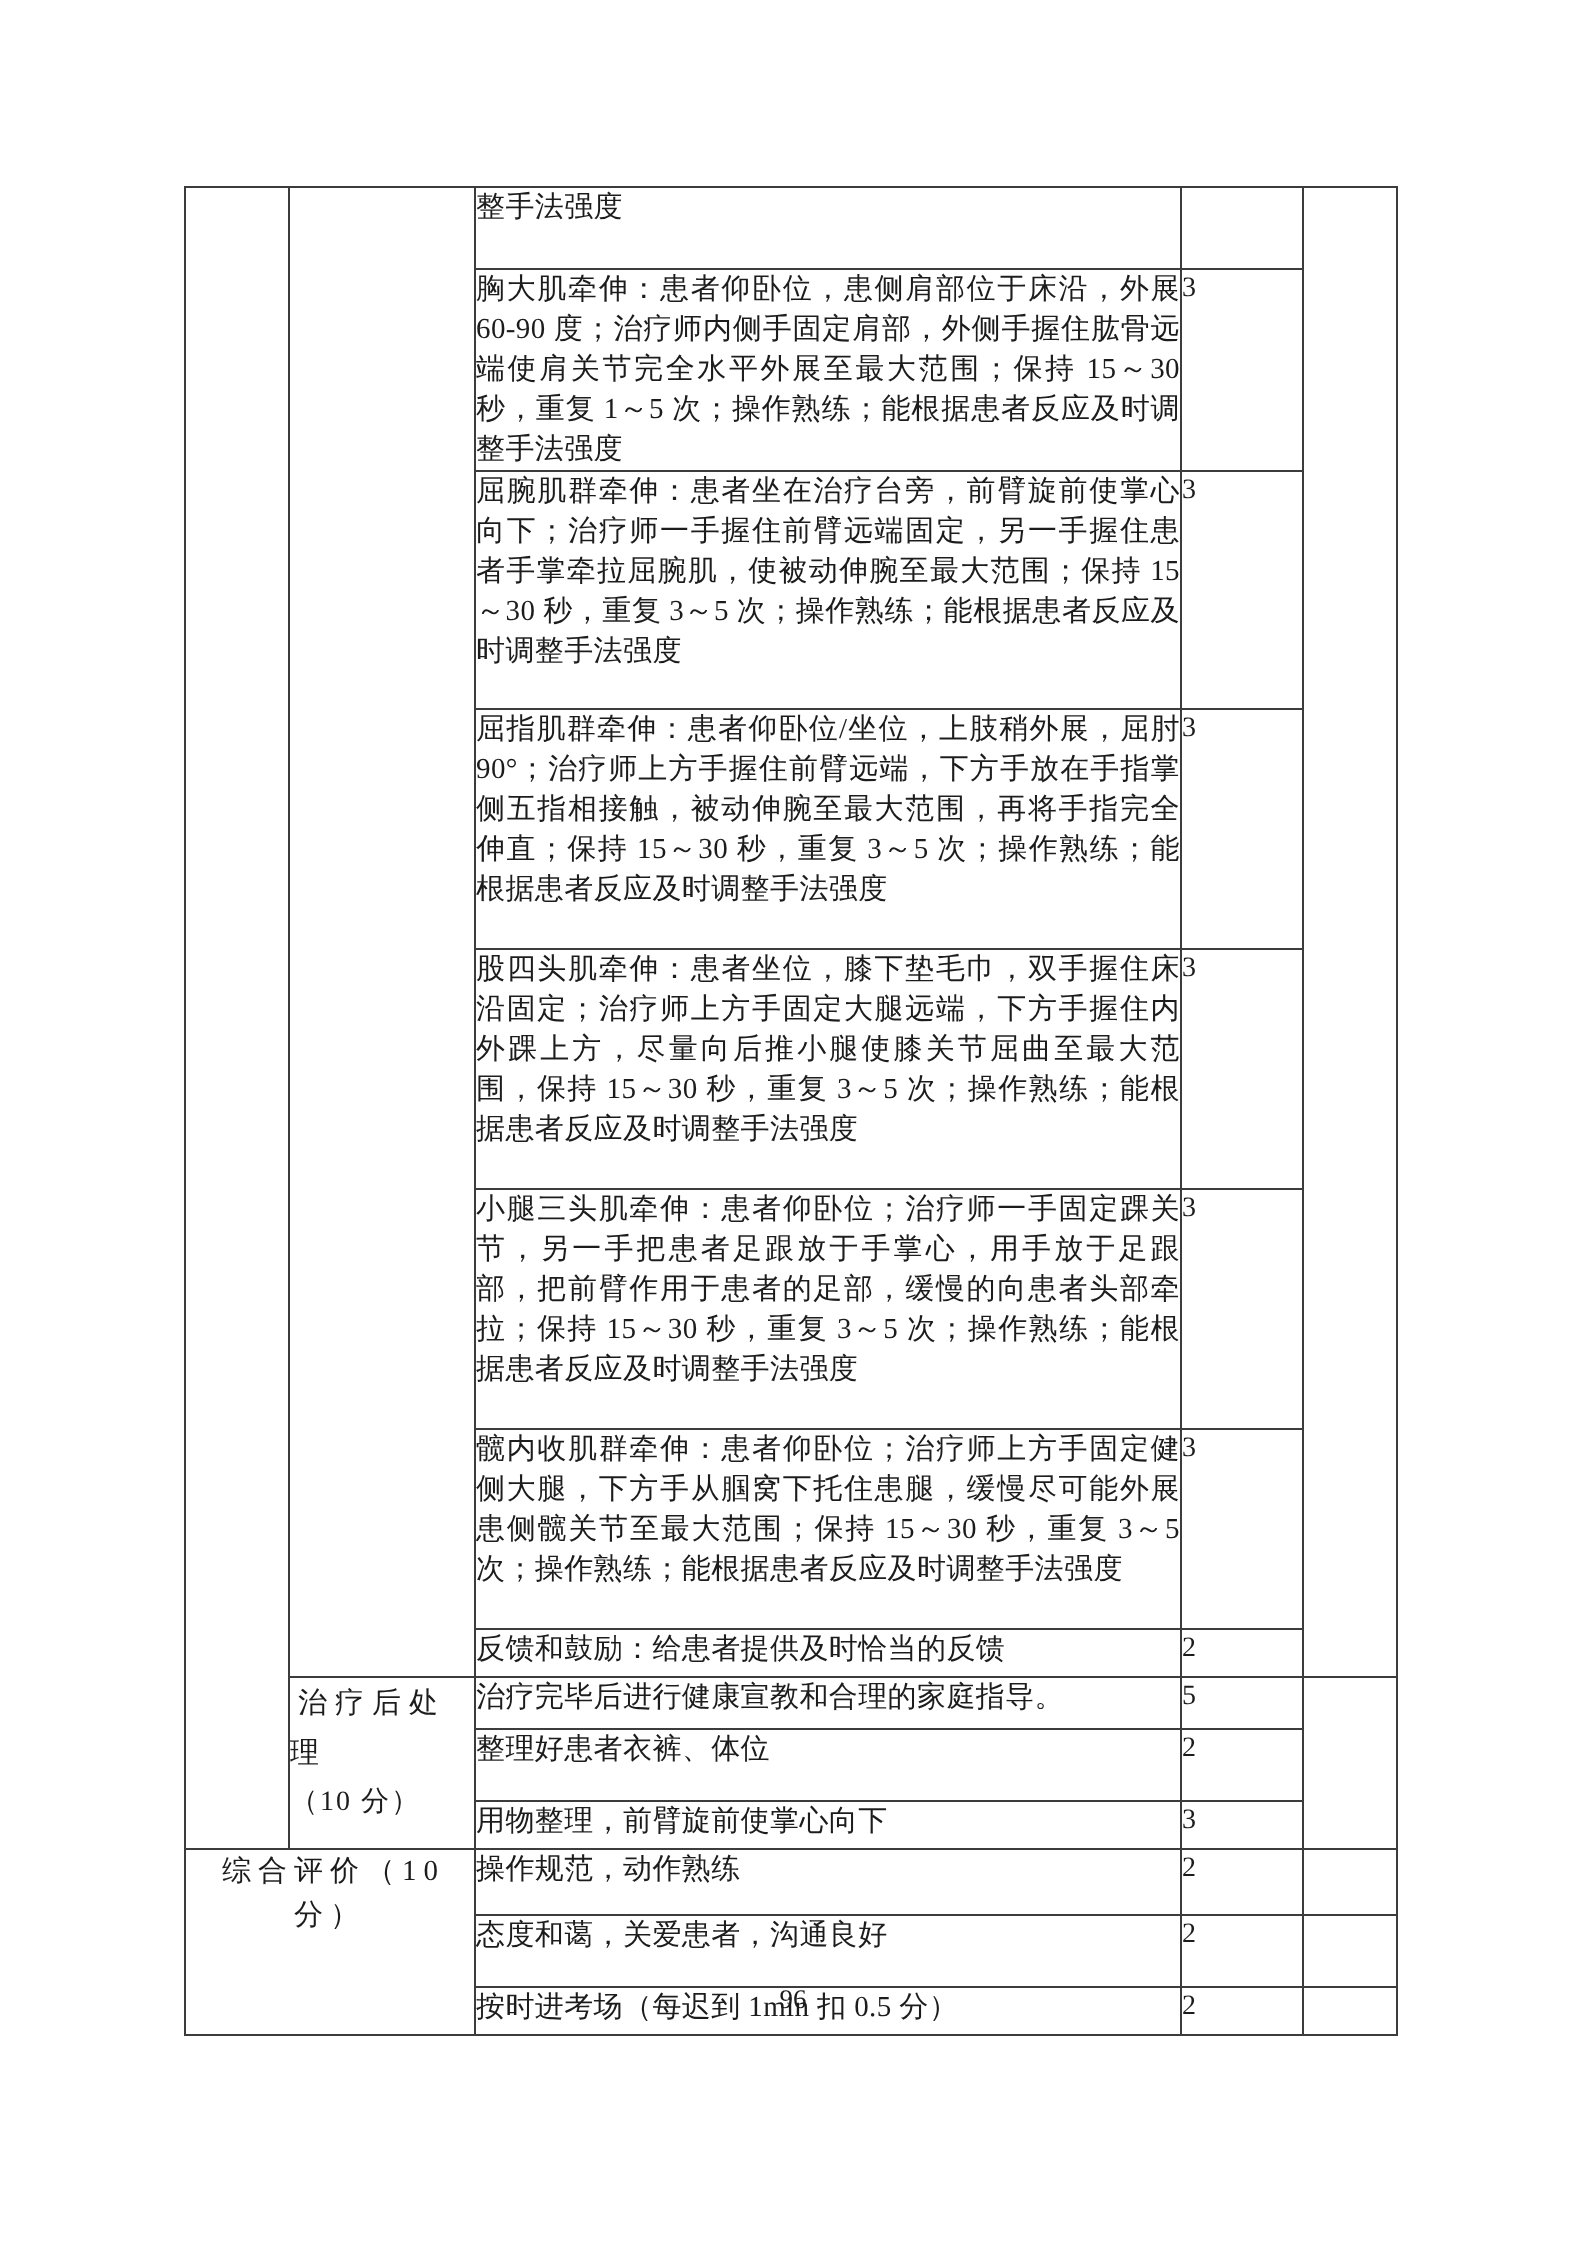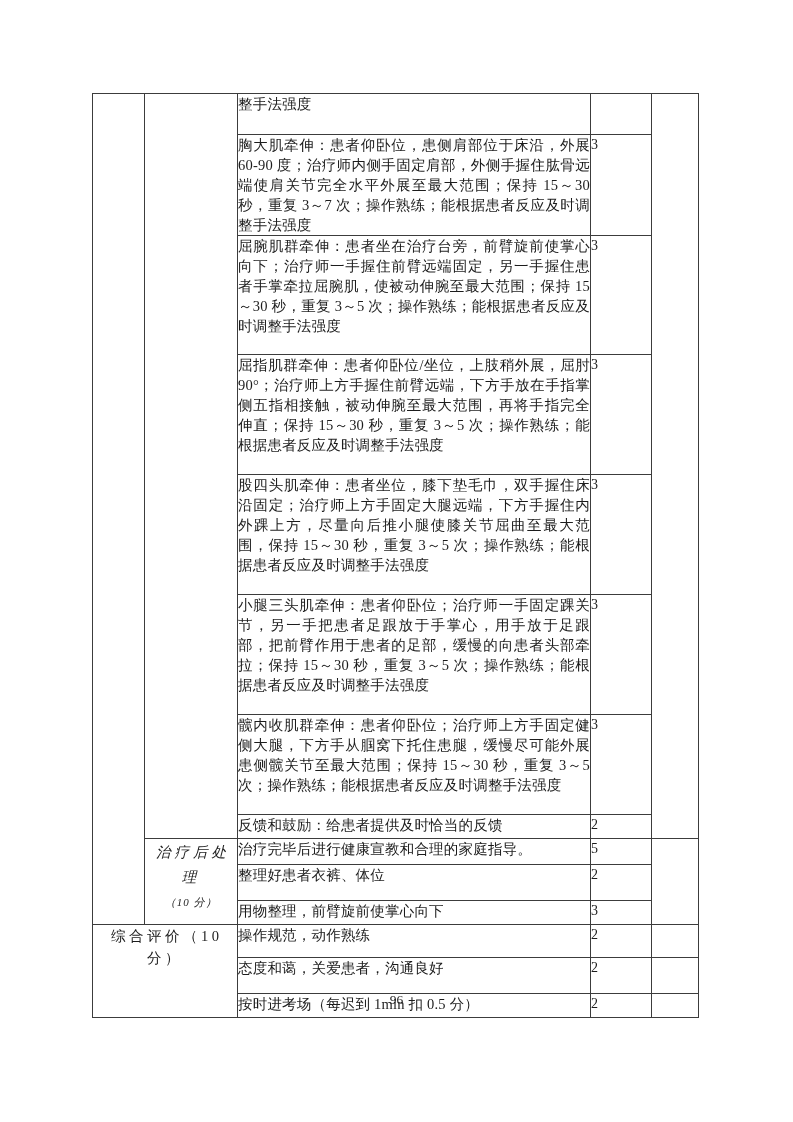--- a/index.html
+++ b/index.html
@@ -55,30 +55,30 @@
     padding: 1px 5px 1px 7px;
     text-align: justify;
     letter-spacing: 0.2px;
   }
   td.score {
     font-size: 14px;
     line-height: 20px;
     padding: 2px 2px 0 9px;
     text-align: left;
   }
-  td.sidelabel { text-align: center; font-style: italic; }
+  td.sidelabel { text-align: left; }
   .sidelabel-line1 {
     font-size: 14.5px;
     line-height: 25px;
     padding-top: 1px;
     letter-spacing: 4px;
     text-indent: 4px;
   }
   .sidelabel-line2 {
-    font-size: 11px;
+    font-size: 14px;
     line-height: 24px;
     letter-spacing: 1px;
   }
   td.overall {
     text-align: center;
     font-size: 14.5px;
     line-height: 22px;
     padding-top: 5px;
     letter-spacing: 3.5px;
     text-indent: 3.5px;
@@ -107,21 +107,21 @@
     </colgroup>
     <tbody>
       <tr class="r1">
         <td rowspan="11"></td>
         <td rowspan="8"></td>
         <td class="desc">整手法强度</td>
         <td class="score"></td>
         <td rowspan="8"></td>
       </tr>
       <tr class="r2">
-        <td class="desc">胸大肌牵伸：患者仰卧位，患侧肩部位于床沿，外展 60-90 度；治疗师内侧手固定肩部，外侧手握住肱骨远端使肩关节完全水平外展至最大范围；保持 15～30 秒，重复 3～7 次；操作熟练；能根据患者反应及时调整手法强度</td>
+        <td class="desc">胸大肌牵伸：患者仰卧位，患侧肩部位于床沿，外展 60-90 度；治疗师内侧手固定肩部，外侧手握住肱骨远端使肩关节完全水平外展至最大范围；保持 15～30 秒，重复 1～5 次；操作熟练；能根据患者反应及时调整手法强度</td>
         <td class="score">3</td>
       </tr>
       <tr class="r3">
         <td class="desc">屈腕肌群牵伸：患者坐在治疗台旁，前臂旋前使掌心向下；治疗师一手握住前臂远端固定，另一手握住患者手掌牵拉屈腕肌，使被动伸腕至最大范围；保持 15～30 秒，重复 3～5 次；操作熟练；能根据患者反应及时调整手法强度</td>
         <td class="score">3</td>
       </tr>
       <tr class="r4">
         <td class="desc">屈指肌群牵伸：患者仰卧位/坐位，上肢稍外展，屈肘 90°；治疗师上方手握住前臂远端，下方手放在手指掌侧五指相接触，被动伸腕至最大范围，再将手指完全伸直；保持 15～30 秒，重复 3～5 次；操作熟练；能根据患者反应及时调整手法强度</td>
         <td class="score">3</td>
       </tr>

